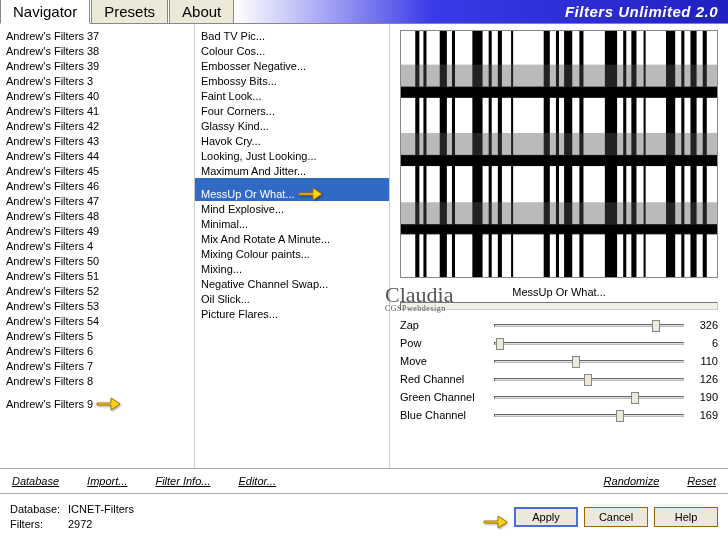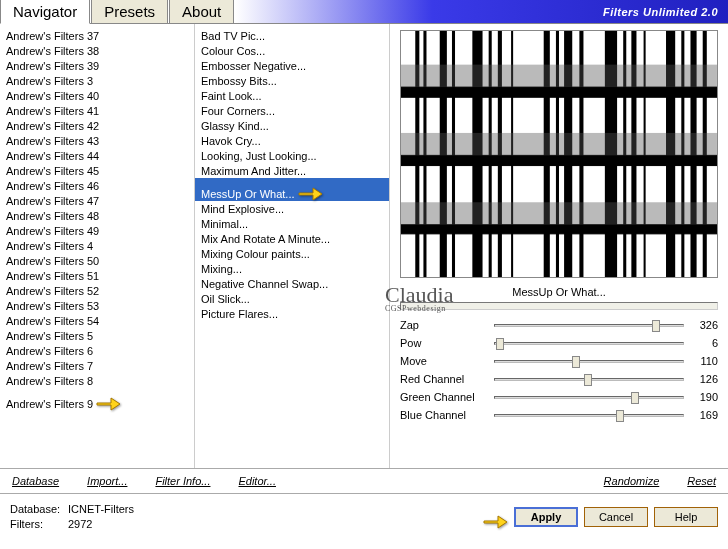--- a/index.html
+++ b/index.html
@@ -42,21 +42,21 @@
   background: linear-gradient(to right, #fff 0%, #3a3ae8 40%, #2020c0 100%);
   display: flex;
   justify-content: flex-end;
   align-items: center;
   padding-right: 10px;
 }
 .title-text {
   color: #fff;
   font-weight: bold;
   font-style: italic;
-  font-size: 11px;
+  font-size: 15px;
   letter-spacing: 0.5px;
 }
 .main {
   display: flex;
   height: 445px;
   border-bottom: 1px solid #aaa;
 }
 .col {
   overflow-y: scroll;
   border-right: 1px solid #ccc;
@@ -182,21 +182,20 @@
   padding: 3px 10px;
   background: #ece9d8;
   border: 1px solid #a16207;
   cursor: pointer;
   font-size: 11px;
   margin-left: 6px;
 }
 .btn.default {
   border: 2px solid #4a6fd6;
   padding: 2px 9px;
-  font-weight: bold;
 }
 ::-webkit-scrollbar { width: 16px; }
 ::-webkit-scrollbar-track { background: #f0f0e8; border-left: 1px solid #ccc; }
 ::-webkit-scrollbar-thumb { background: #cdcabb; border: 1px solid #999; }
 ::-webkit-scrollbar-button { background: #ece9d8; border: 1px solid #999; height: 16px; }
 </style>
 </head>
 <body>
 
 <div class="header">

